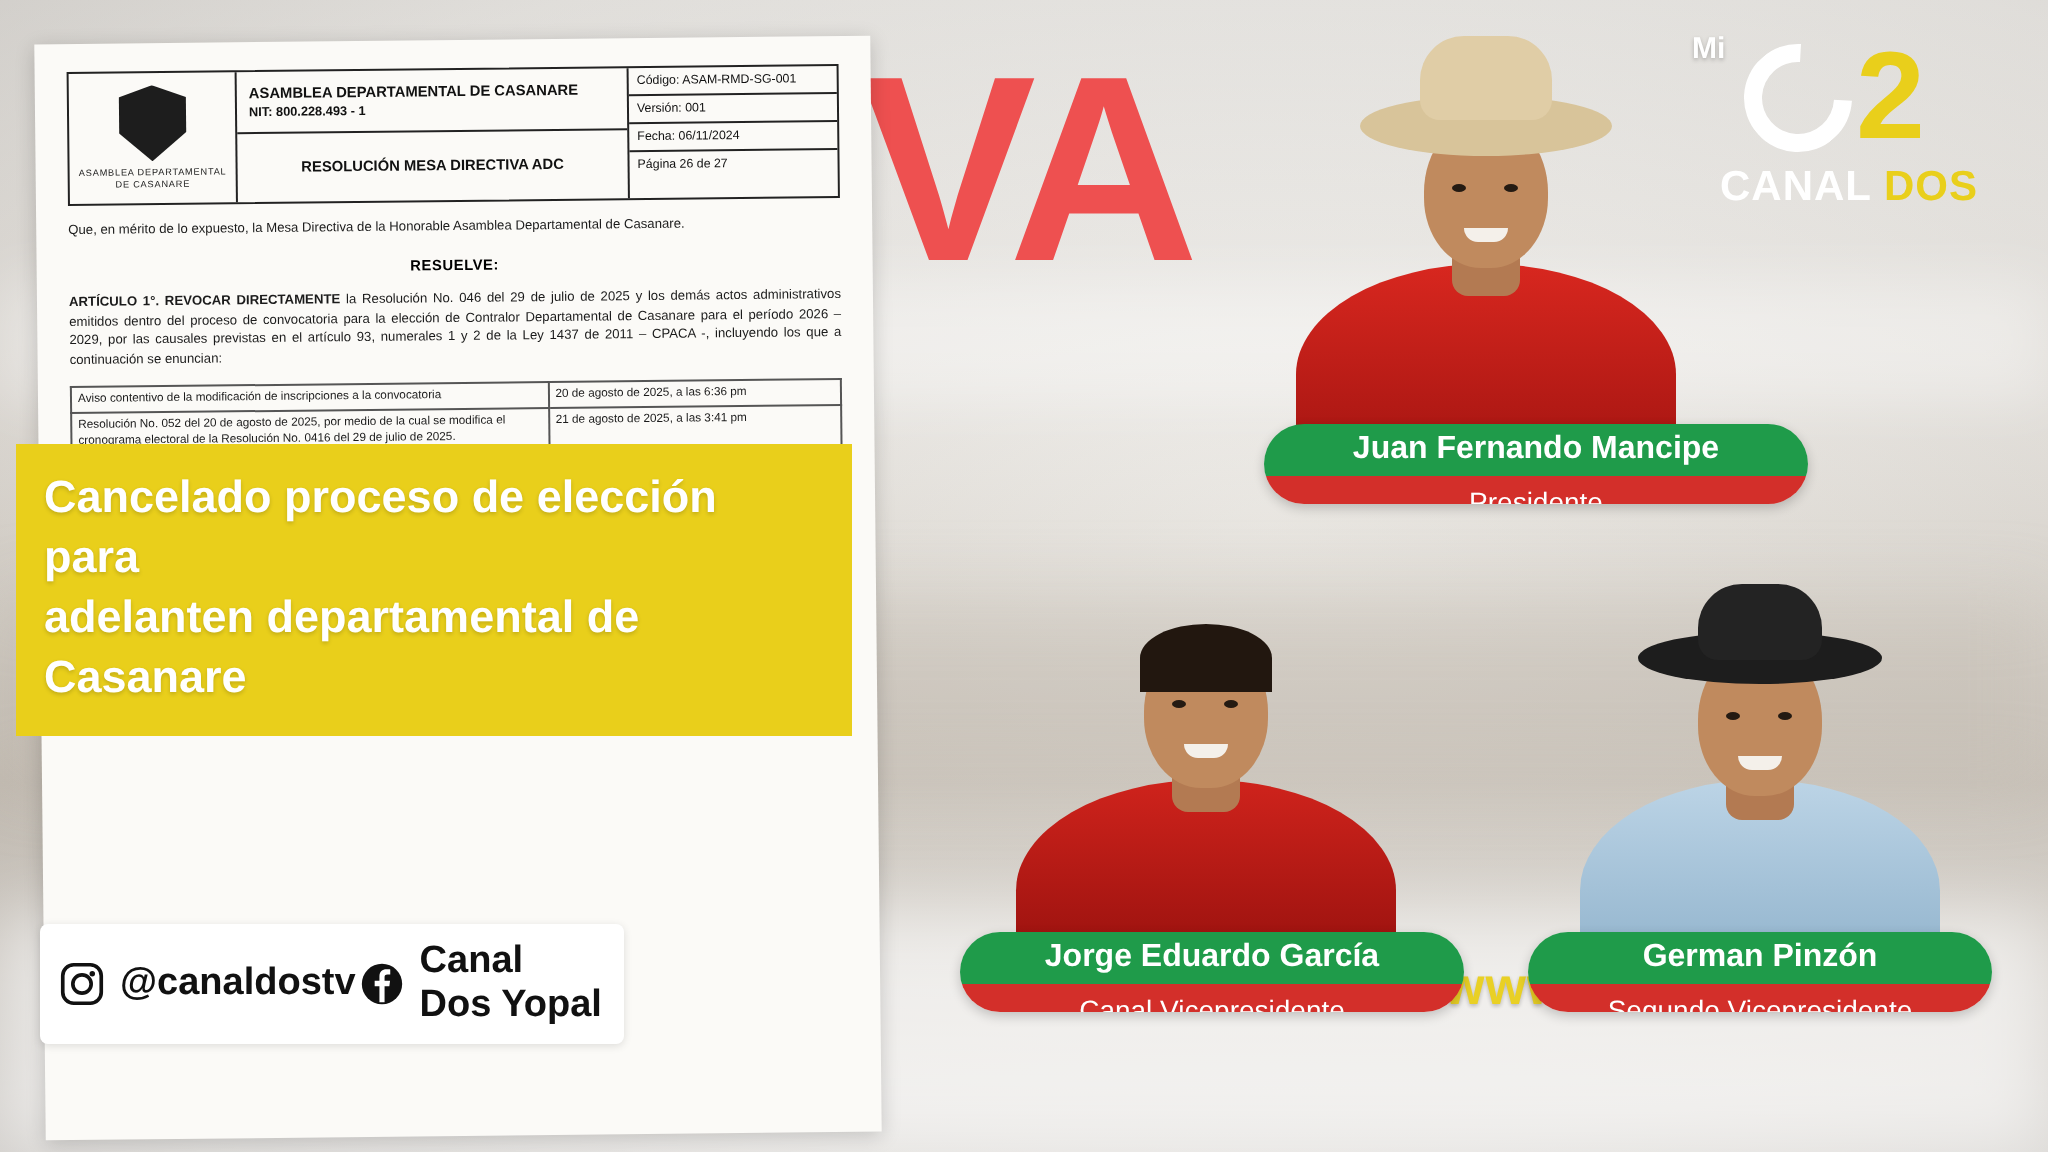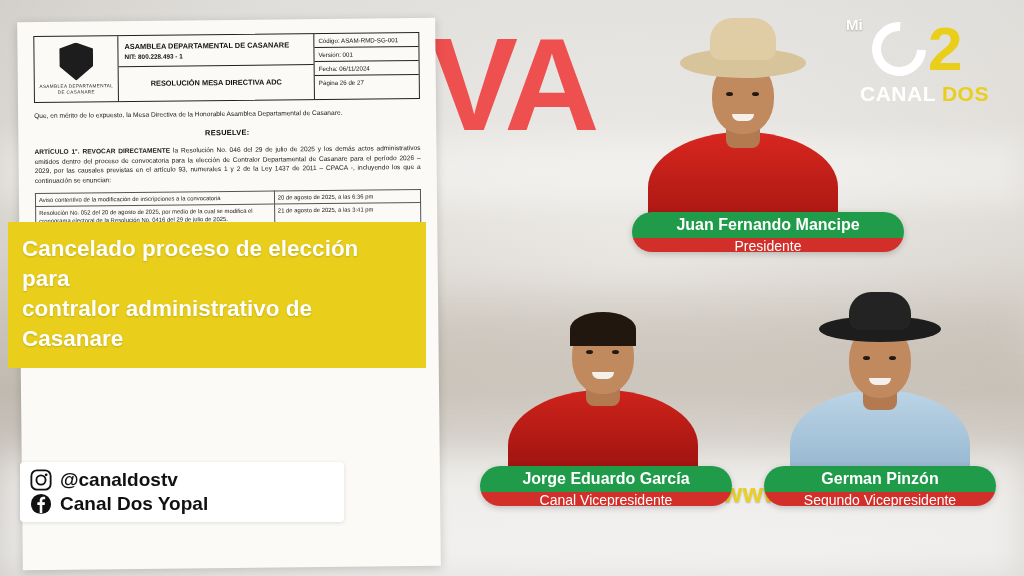--- a/index.html
+++ b/index.html
@@ -76,23 +76,23 @@
   .headline{
     position:absolute;left:8px;top:222px;width:418px;padding:12px 14px 14px 14px;
     box-sizing:border-box;background:#e9cf1b;
     color:#ffffff;font-weight:700;font-size:22.5px;line-height:30px;
     text-shadow:0 1px 2px rgba(0,0,0,.18);
   }
   .headline .l2{display:block;}
 
   
   .social{
-    position:absolute;left:20px;top:462px;width:324px;height:60px;
+    position:absolute;left:20px;top:462px;width:292px;height:60px;
     background:#ffffff;border-radius:4px;padding:6px 10px;box-sizing:border-box;
-    display:flex;flex-direction:column;justify-content:center;gap:2px;
+    display:flex;flex-direction:row;justify-content:center;gap:2px;
     box-shadow:0 1px 4px rgba(0,0,0,.12);
   }
   .social .row{display:flex;align-items:center;gap:8px;}
   .ig, .fb{width:22px;height:22px;flex:0 0 22px;display:block;}
   .social .row span.t1{font-size:19px;font-weight:700;color:#111;}
   .social .row span.t2{font-size:19px;font-weight:700;color:#111;}
 
   
   .logo{position:absolute;right:22px;top:12px;width:170px;height:98px;}
   .logo .mi{
@@ -140,21 +140,21 @@
   .mouth{position:absolute;width:22px;height:7px;border-radius:0 0 14px 14px;background:#f4f0ea;left:50%;transform:translateX(-50%);}
   .hat-brim{position:absolute;left:50%;transform:translateX(-50%);border-radius:50%;}
   .hat-crown{position:absolute;left:50%;transform:translateX(-50%);border-radius:22px 22px 10px 10px;}
 
   
   .plate{
     position:absolute;height:40px;border-radius:26px;overflow:hidden;
     box-shadow:0 2px 6px rgba(0,0,0,.2);
   }
   .plate .top{height:26px;background:#1f9b4a;display:flex;align-items:center;justify-content:center;}
-  .plate .bot{height:26px;background:#d32f2a;display:flex;align-items:flex-start;justify-content:center;}
+  .plate .bot{height:26px;background:#d32f2a;display:flex;align-items:center;justify-content:center;}
   .plate .top span{color:#fff;font-size:16px;font-weight:700;white-space:nowrap;}
   .plate .bot span{color:#fff;font-size:14px;font-weight:400;white-space:nowrap;}
   .plate1{left:632px;top:212px;width:272px;}
   .plate2{left:480px;top:466px;width:252px;}
   .plate3{left:764px;top:466px;width:232px;}
 </style>
 </head>
 <body>
 
 <div class="stage">
@@ -230,21 +230,21 @@
 
       <div class="art">
         <b>ARTÍCULO 2°.</b><span> Disponer del término de cinco (5) días hábiles para que, la mesa directiva de la Asamblea Departamental de Casanare, en coordinación con la institución de educación superior contratada para prestar apoyo técnico, adelanten las gestiones</span>
       </div>
 
     </div>
   </div>
 
   <div class="headline">
     <span>Cancelado proceso de elección para</span>
-    <span class="l2">contralor administrativo de Casanare</span>
+    <span class="l2">adelanten departamental de Casanare</span>
   </div>
 
   <div class="social">
     <div class="row">
       <svg class="ig" viewBox="0 0 24 24">
         <rect x="1.5" y="1.5" width="21" height="21" rx="6" fill="none" stroke="#111" stroke-width="2"></rect>
         <circle cx="12" cy="12" r="5" fill="none" stroke="#111" stroke-width="2"></circle>
         <circle cx="17.6" cy="6.4" r="1.5" fill="#111"></circle>
       </svg>
       <span class="t1">@canaldostv</span>

